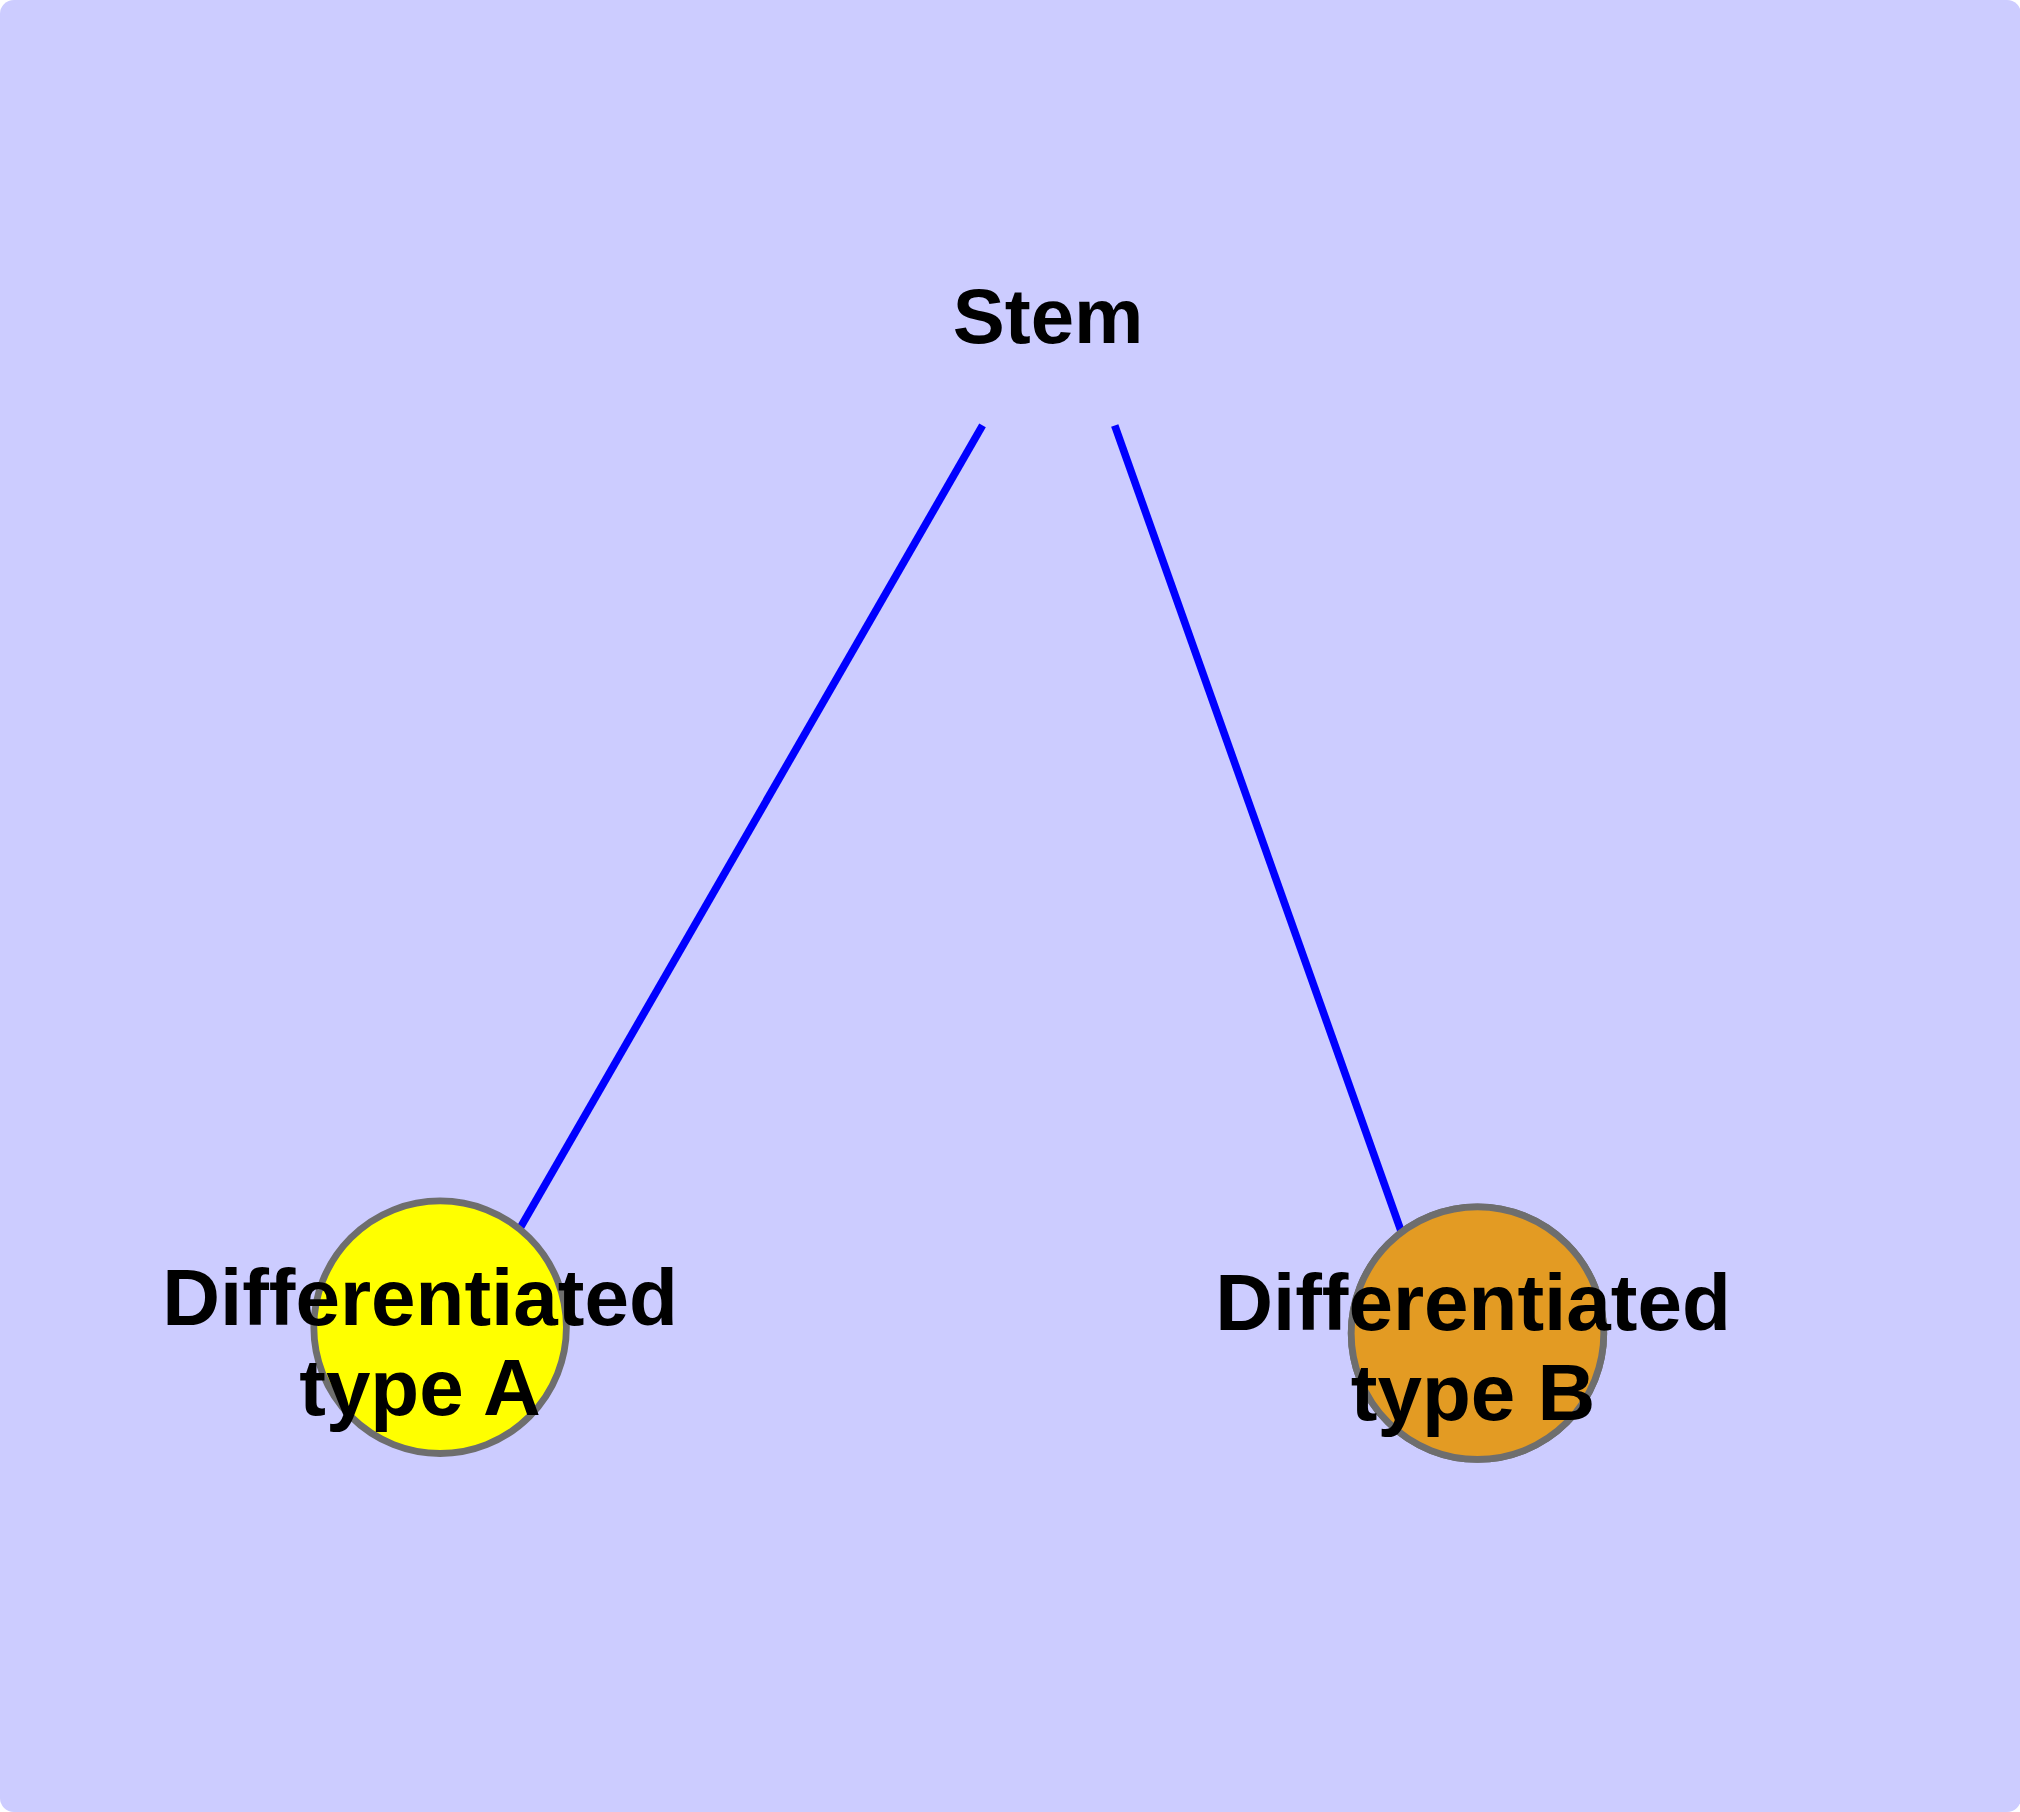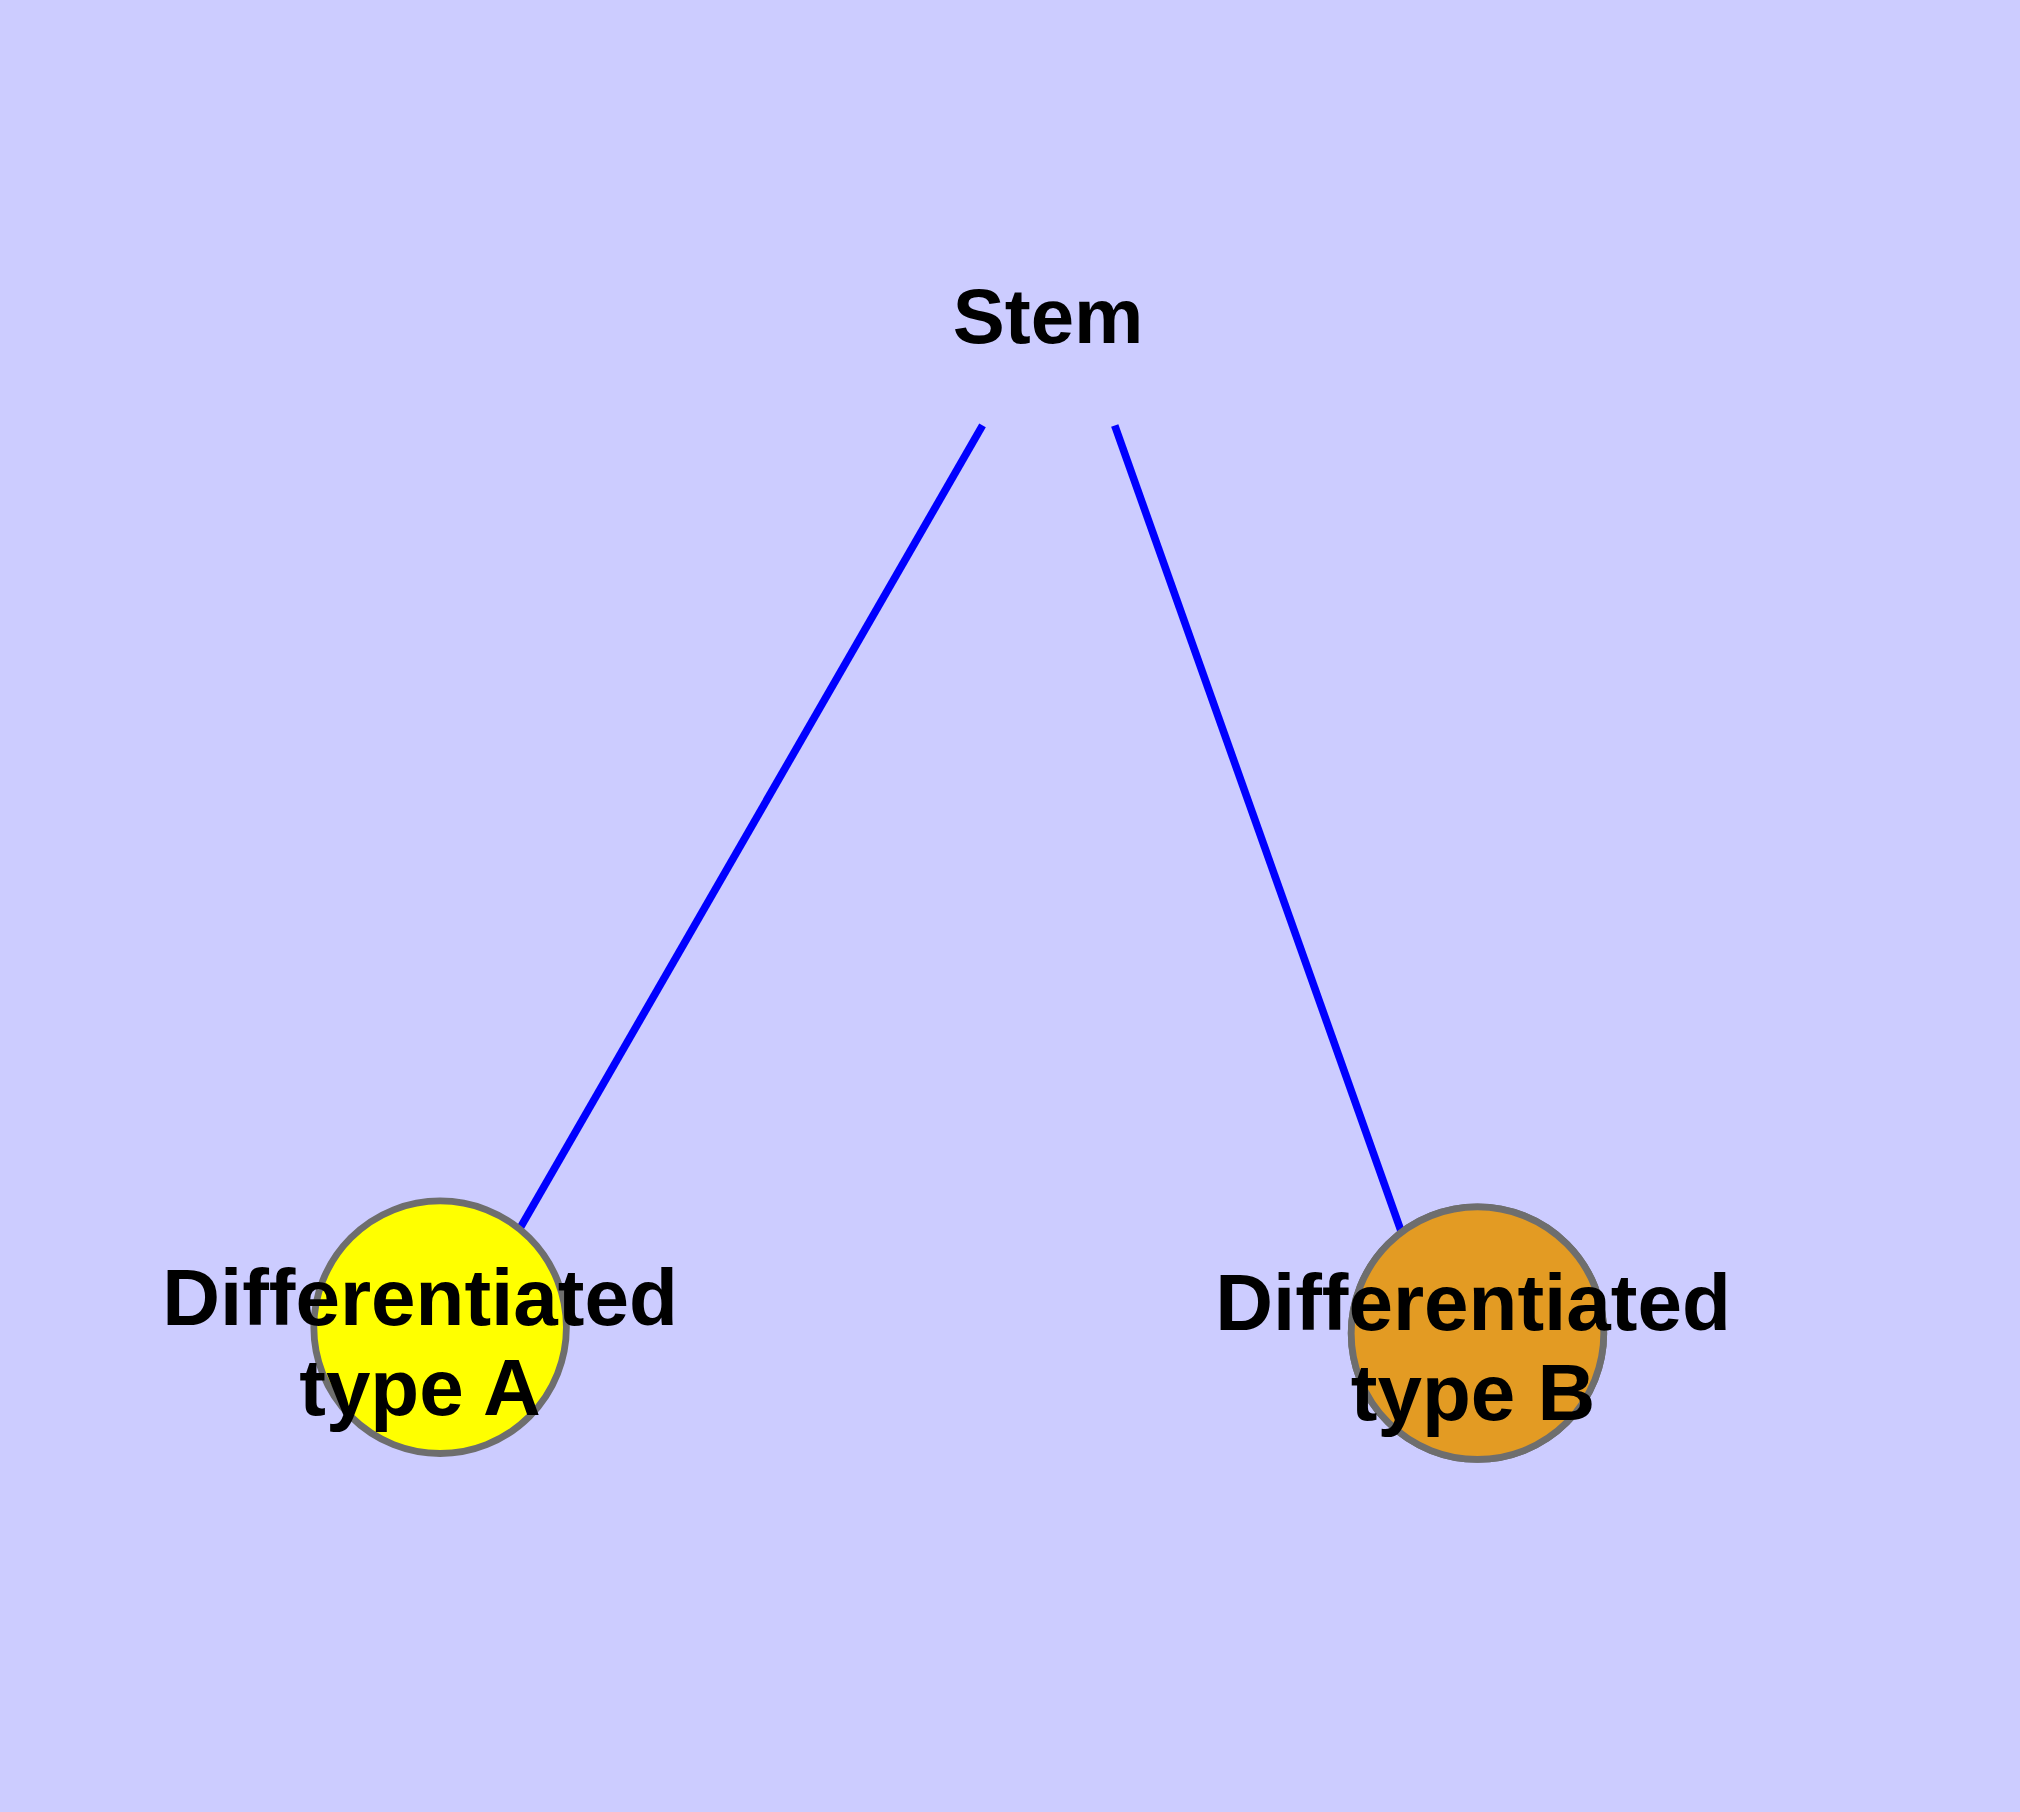--- a/index.html
+++ b/index.html
@@ -56,21 +56,21 @@
   #label-type-b {
     font-size: 80px;
     left: 1473px;
     top: 1348px;
     transform: translate(-50%, -50%);
   }
 </style>
 </head>
 <body>
 
-<div id="canvas" style="width: 2021px; height: 1812px;">
+<div id="canvas" style="width: 2021px; height: 1812px; border-radius: 14px;">
 
   <div id="bg-rect" style="background: rgb(204, 204, 255);"></div>
 
   <svg id="graph-svg" viewBox="0 0 2384 2138" xmlns="http://www.w3.org/2000/svg" style="width: 2021px; height: 1812px;">
 
     <g>
       <line x1="1159" y1="502" x2="614" y2="1448" stroke="#0000ff" stroke-width="9" stroke-linecap="butt"></line>
       <line x1="1315" y1="502" x2="1653" y2="1453" stroke="#0000ff" stroke-width="9" stroke-linecap="butt"></line>
     </g>
 

